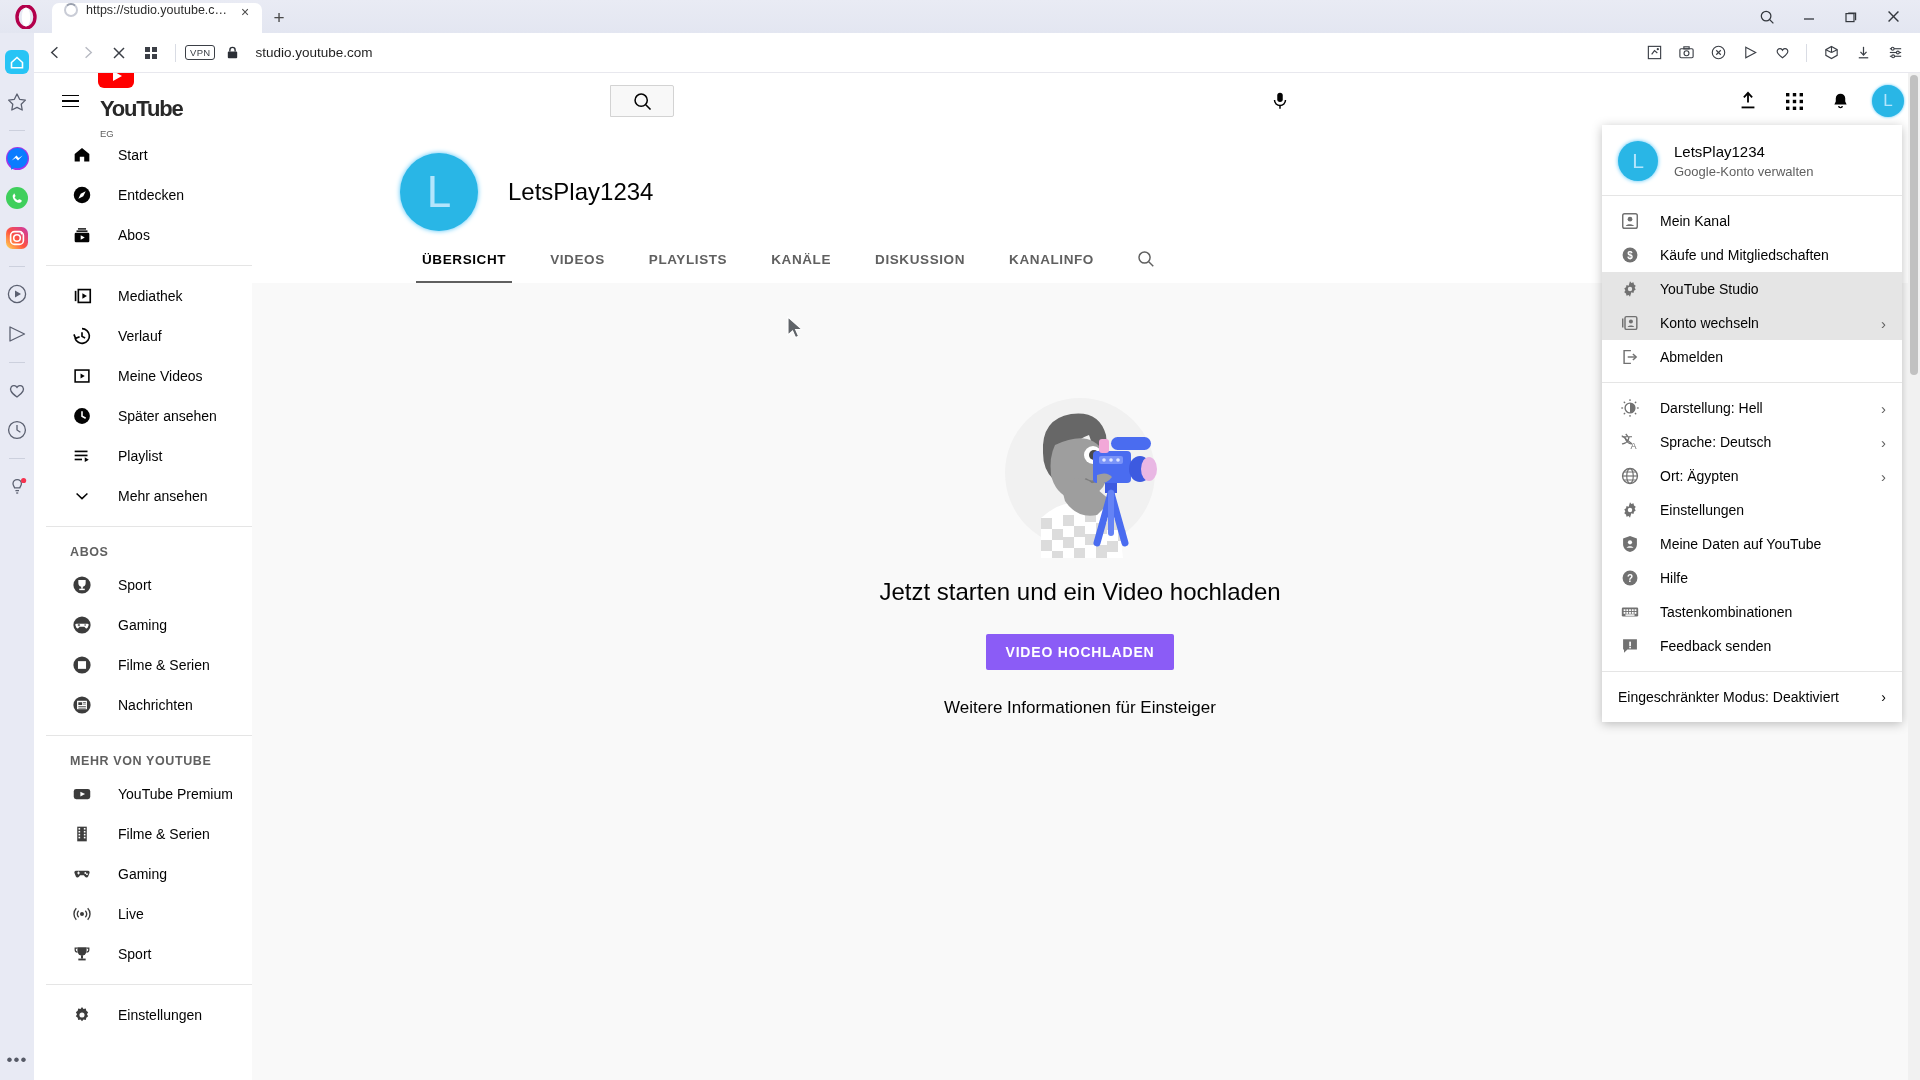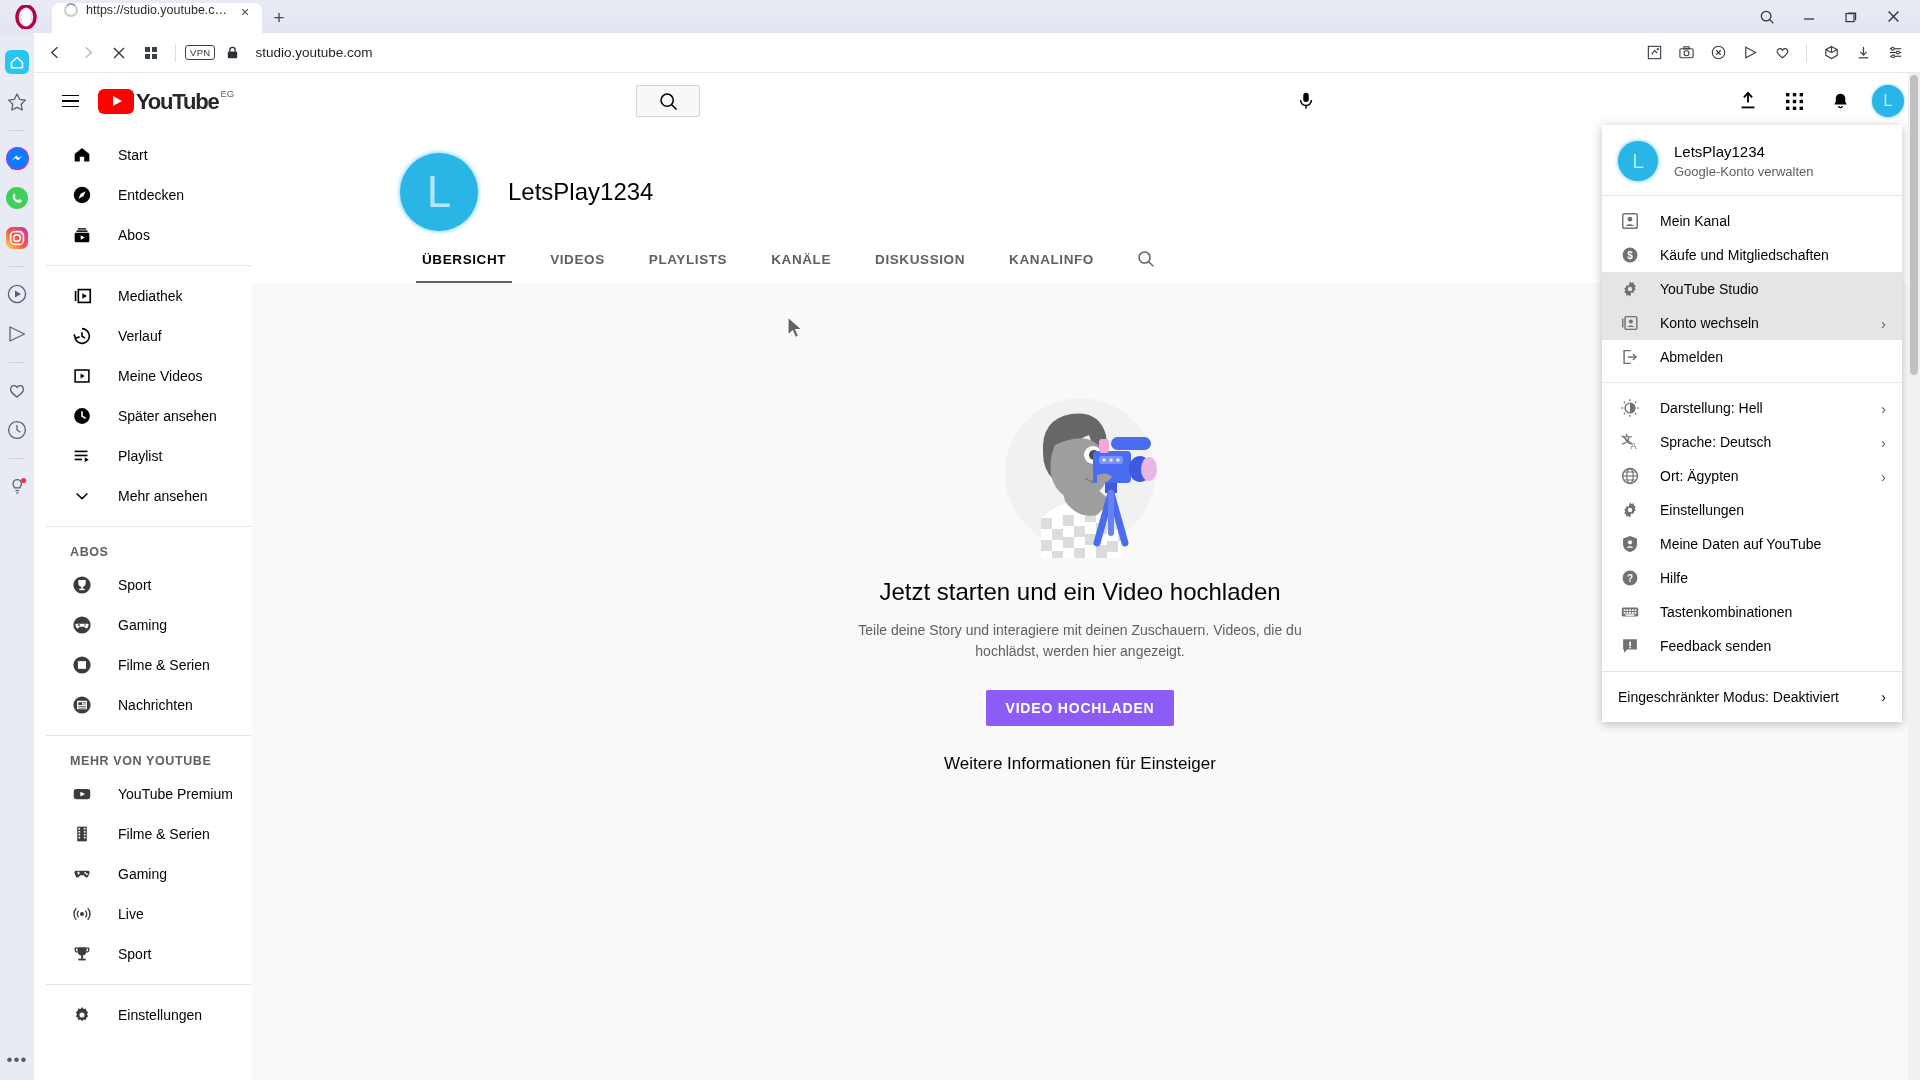--- a/index.html
+++ b/index.html
@@ -74,21 +74,21 @@
     position:absolute; left:34px; top:73px; right:0; bottom:0;
     background:#ffffff; overflow:hidden;
   }
   .yt-header {
     height:56px; background:#fff; display:flex; align-items:center;
     padding:0 16px; position:relative; z-index:5;
   }
   .hamburger { width:40px; height:40px; display:flex; flex-direction:column;
     align-items:center; justify-content:center; gap:4px; margin-right:8px;}
   .hamburger span { width:17px; height:1.6px; background:#030303; display:block; }
-  .yt-logo { display:flex; align-items:flex-start; gap:0; }
+  .yt-logo { display:flex; align-items:flex-start; gap:8px;flex-direction:column; }
   .yt-logo-mark { width:36px; height:25px; background:#ff0000; border-radius:6px;
     display:flex; align-items:center; justify-content:center; }
   .yt-logo-mark i { width:0;height:0;border-left:9px solid #fff;
     border-top:5.5px solid transparent;border-bottom:5.5px solid transparent; display:block; margin-left:2px;}
   .yt-wordmark { font-size:22px; font-weight:bold; letter-spacing:-1.2px; color:#282828;
     line-height:25px; margin-left:2px; font-family:"Liberation Sans", sans-serif; }
   .yt-cc { font-size:9.5px; color:#606060; margin-left:2px; margin-top:-1px; }
 
   .search-wrap { flex:1; display:flex; justify-content:center; align-items:center; gap:6px; }
   .search-box { display:flex; width:640px; height:32px; }
@@ -776,21 +776,20 @@
 
             <path d="M104 92 q10 -4 15 2 q-6 8 -15 6 z" fill="#9e9e9e"></path>
 
             <rect x="112" y="100" width="12" height="10" fill="#3d5ae0"></rect>
             <path d="M118 110 L104 160" stroke="#4a6cf0" stroke-width="7" stroke-linecap="round"></path>
             <path d="M118 110 L132 160" stroke="#4a6cf0" stroke-width="7" stroke-linecap="round"></path>
             <path d="M118 110 L118 150" stroke="#6583f5" stroke-width="6" stroke-linecap="round"></path>
           </svg>
         </div>
         <div class="empty-title">Jetzt starten und ein Video hochladen</div>
-        <div class="empty-sub">Teile deine Story und interagiere mit deinen Zuschauern. Videos, die du hochlädst, werden hier angezeigt.</div>
         <div class="empty-btn">VIDEO HOCHLADEN</div>
         <div class="empty-link">Weitere Informationen für Einsteiger</div>
       </div>
     </div>
 
     <div class="acct-menu">
       <div class="acct-hero">
         <div class="acct-hero-av">L</div>
         <div>
           <div class="acct-name">LetsPlay1234</div>

